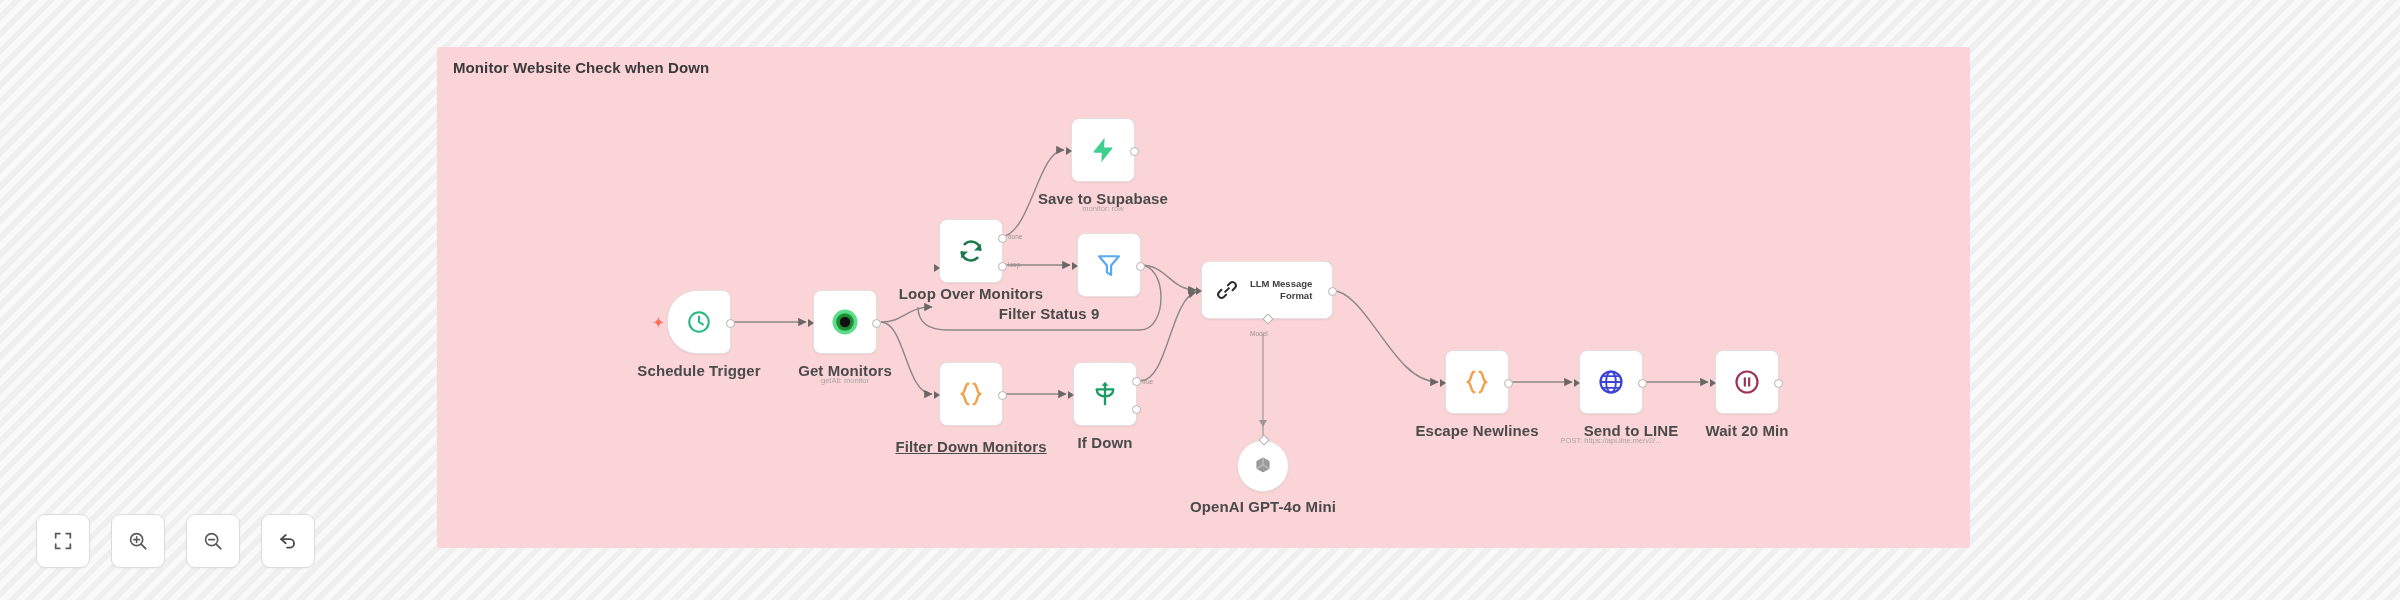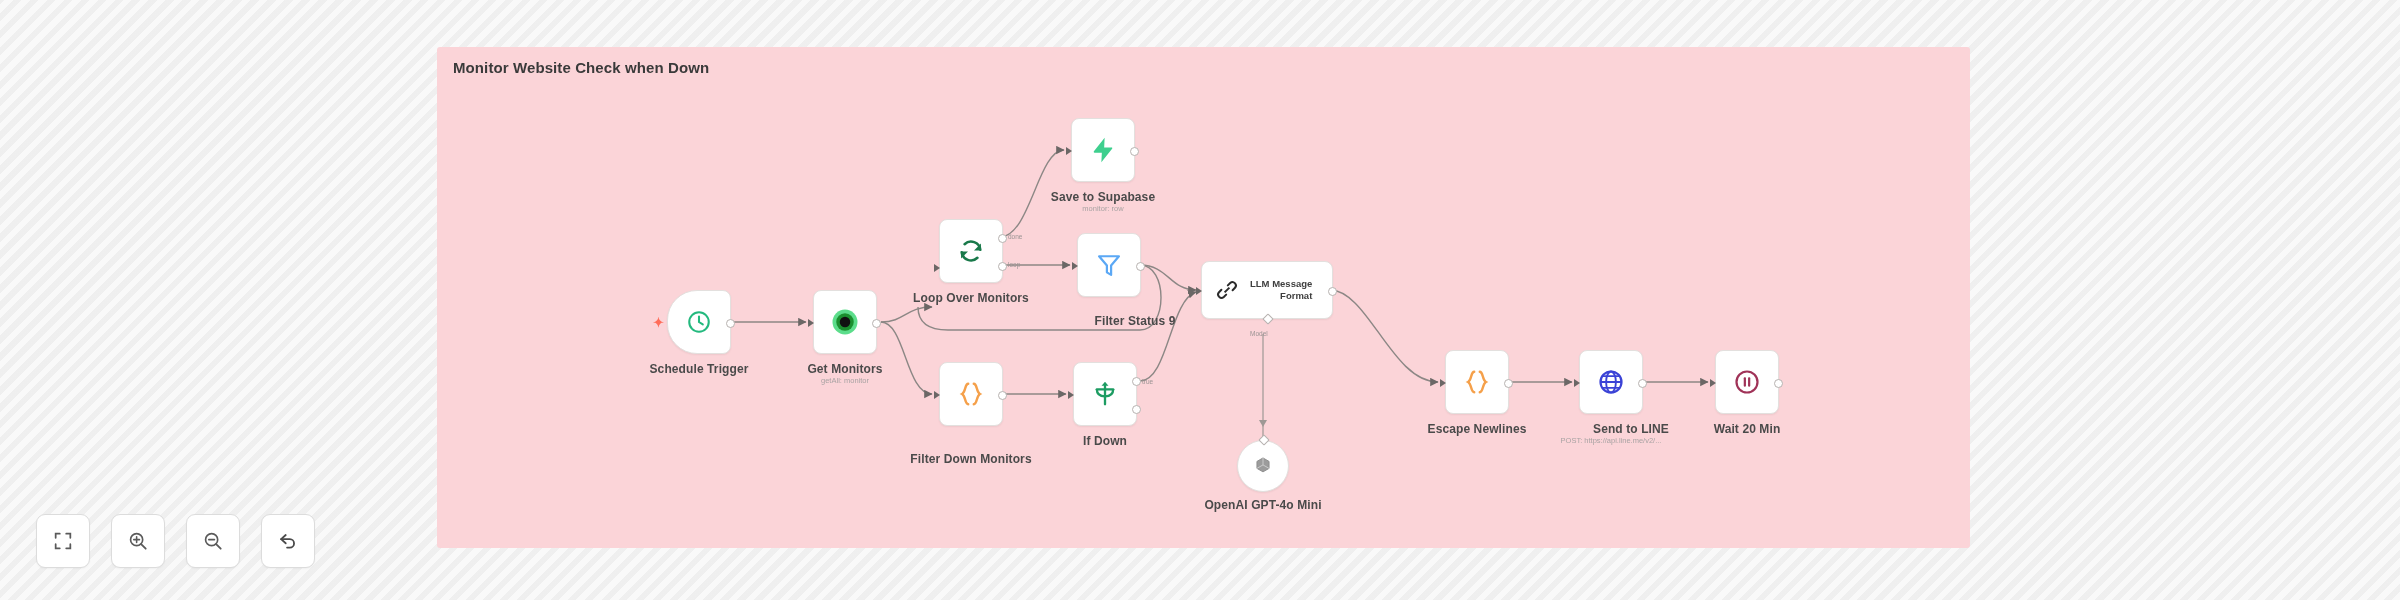--- a/index.html
+++ b/index.html
@@ -64,21 +64,21 @@
     padding-left: 13px;
     gap: 11px;
   }
   .node.circ {
     width: 52px; height: 52px;
     border-radius: 50%;
   }
 
   .label {
     position: absolute;
-    font-size: 12px;
+    font-size: 15px;
     color: #4a4a4a;
     font-weight: 600;
     white-space: nowrap;
     text-align: center;
     transform: translateX(-50%);
     letter-spacing: .1px;
   }
   .sublabel {
     position: absolute;
     font-size: 7.5px;
@@ -231,50 +231,50 @@
     <path d="M4 13 A8 8 0 0 0 17.5 17.8" fill="none" stroke="#19794a" stroke-width="2.2" stroke-linecap="round"></path>
     <path d="M20.5 5.5 L20.5 11.6 L14.6 11.6 z" fill="#19794a"></path>
     <path d="M3.5 18.5 L3.5 12.4 L9.4 12.4 z" fill="#19794a"></path>
   </svg>
   <span class="port in-arrow" style="left:-6px; top:44px;"></span>
   <span class="port" style="right:-5px; top:14px;"></span>
   <span class="port" style="right:-5px; top:42px;"></span>
 </div>
 <span class="port-label" style="left:1008px; top:233px;">done</span>
 <span class="port-label" style="left:1008px; top:261px;">loop</span>
-<div class="label" style="left:971px; top:291px;">Loop Over Monitors</div>
+<div class="label" style="left:971px; top:285px;">Loop Over Monitors</div>
 
 <div class="node sq" style="left:1071px; top:118px;">
   <svg class="icn" width="28" height="28" viewBox="0 0 24 24">
     <path d="M13.4 1.5 L4.2 13.1 a0.7 0.7 0 0 0 0.55 1.15 L11 14.25 L10.6 22.5 L19.8 10.9 a0.7 0.7 0 0 0 -0.55 -1.15 L13 9.75 z" fill="#3ecf8e"></path>
   </svg>
   <span class="port in-arrow" style="left:-6px; top:28px;"></span>
   <span class="port" style="right:-5px; top:28px;"></span>
 </div>
 <div class="label" style="left:1103px; top:190px;">Save to Supabase</div>
 <div class="sublabel" style="left:1103px; top:204px;">monitor: row</div>
 
 <div class="node sq" style="left:1077px; top:233px;">
   <svg class="icn" width="28" height="28" viewBox="0 0 24 24">
     <path d="M3.5 4.5 L20.5 4.5 L13.8 12.4 L13.8 20.5 L10.2 18.3 L10.2 12.4 z" fill="none" stroke="#5ba8f5" stroke-width="1.9" stroke-linejoin="round"></path>
   </svg>
   <span class="port in-arrow" style="left:-6px; top:28px;"></span>
   <span class="port" style="right:-5px; top:28px;"></span>
 </div>
-<div class="label" style="left:1135px; top:305px;margin-top:9px;">Filter Status 9</div>
+<div class="label" style="left:1049px; top:305px;">Filter Status 9</div>
 
 <div class="node sq" style="left:939px; top:362px;">
   <svg class="icn" width="28" height="28" viewBox="0 0 24 24">
     <path d="M9.6 3.2 C6.6 3.2 7.6 10.2 4.4 12 C7.6 13.8 6.6 20.8 9.6 20.8" fill="none" stroke="#f5a04a" stroke-width="2.1" stroke-linecap="round"></path>
     <path d="M14.4 3.2 C17.4 3.2 16.4 10.2 19.6 12 C16.4 13.8 17.4 20.8 14.4 20.8" fill="none" stroke="#f5a04a" stroke-width="2.1" stroke-linecap="round"></path>
   </svg>
   <span class="port in-arrow" style="left:-6px; top:28px;"></span>
   <span class="port" style="right:-5px; top:28px;"></span>
 </div>
-<div class="label" style="left:971px; top:452px;">Filter Down Monitors</div>
+<div class="label" style="left:971px; top:438px;text-decoration:underline;">Filter Down Monitors</div>
 
 <div class="node sq" style="left:1073px; top:362px;">
   <svg class="icn" width="28" height="28" viewBox="0 0 24 24">
     <path d="M12 3.2 L12 20.8" fill="none" stroke="#1d9c62" stroke-width="2" stroke-linecap="round"></path>
     <path d="M5 8 L19 8" fill="none" stroke="#1d9c62" stroke-width="2" stroke-linecap="round"></path>
     <path d="M5 8 C5 13 9 14 12 14 C15 14 19 13 19 8" fill="none" stroke="#1d9c62" stroke-width="2"></path>
     <path d="M12 1.8 L15 5 L9 5 z" fill="#1d9c62"></path>
   </svg>
   <span class="port in-arrow" style="left:-6px; top:28px;"></span>
   <span class="port" style="right:-5px; top:14px;"></span>

